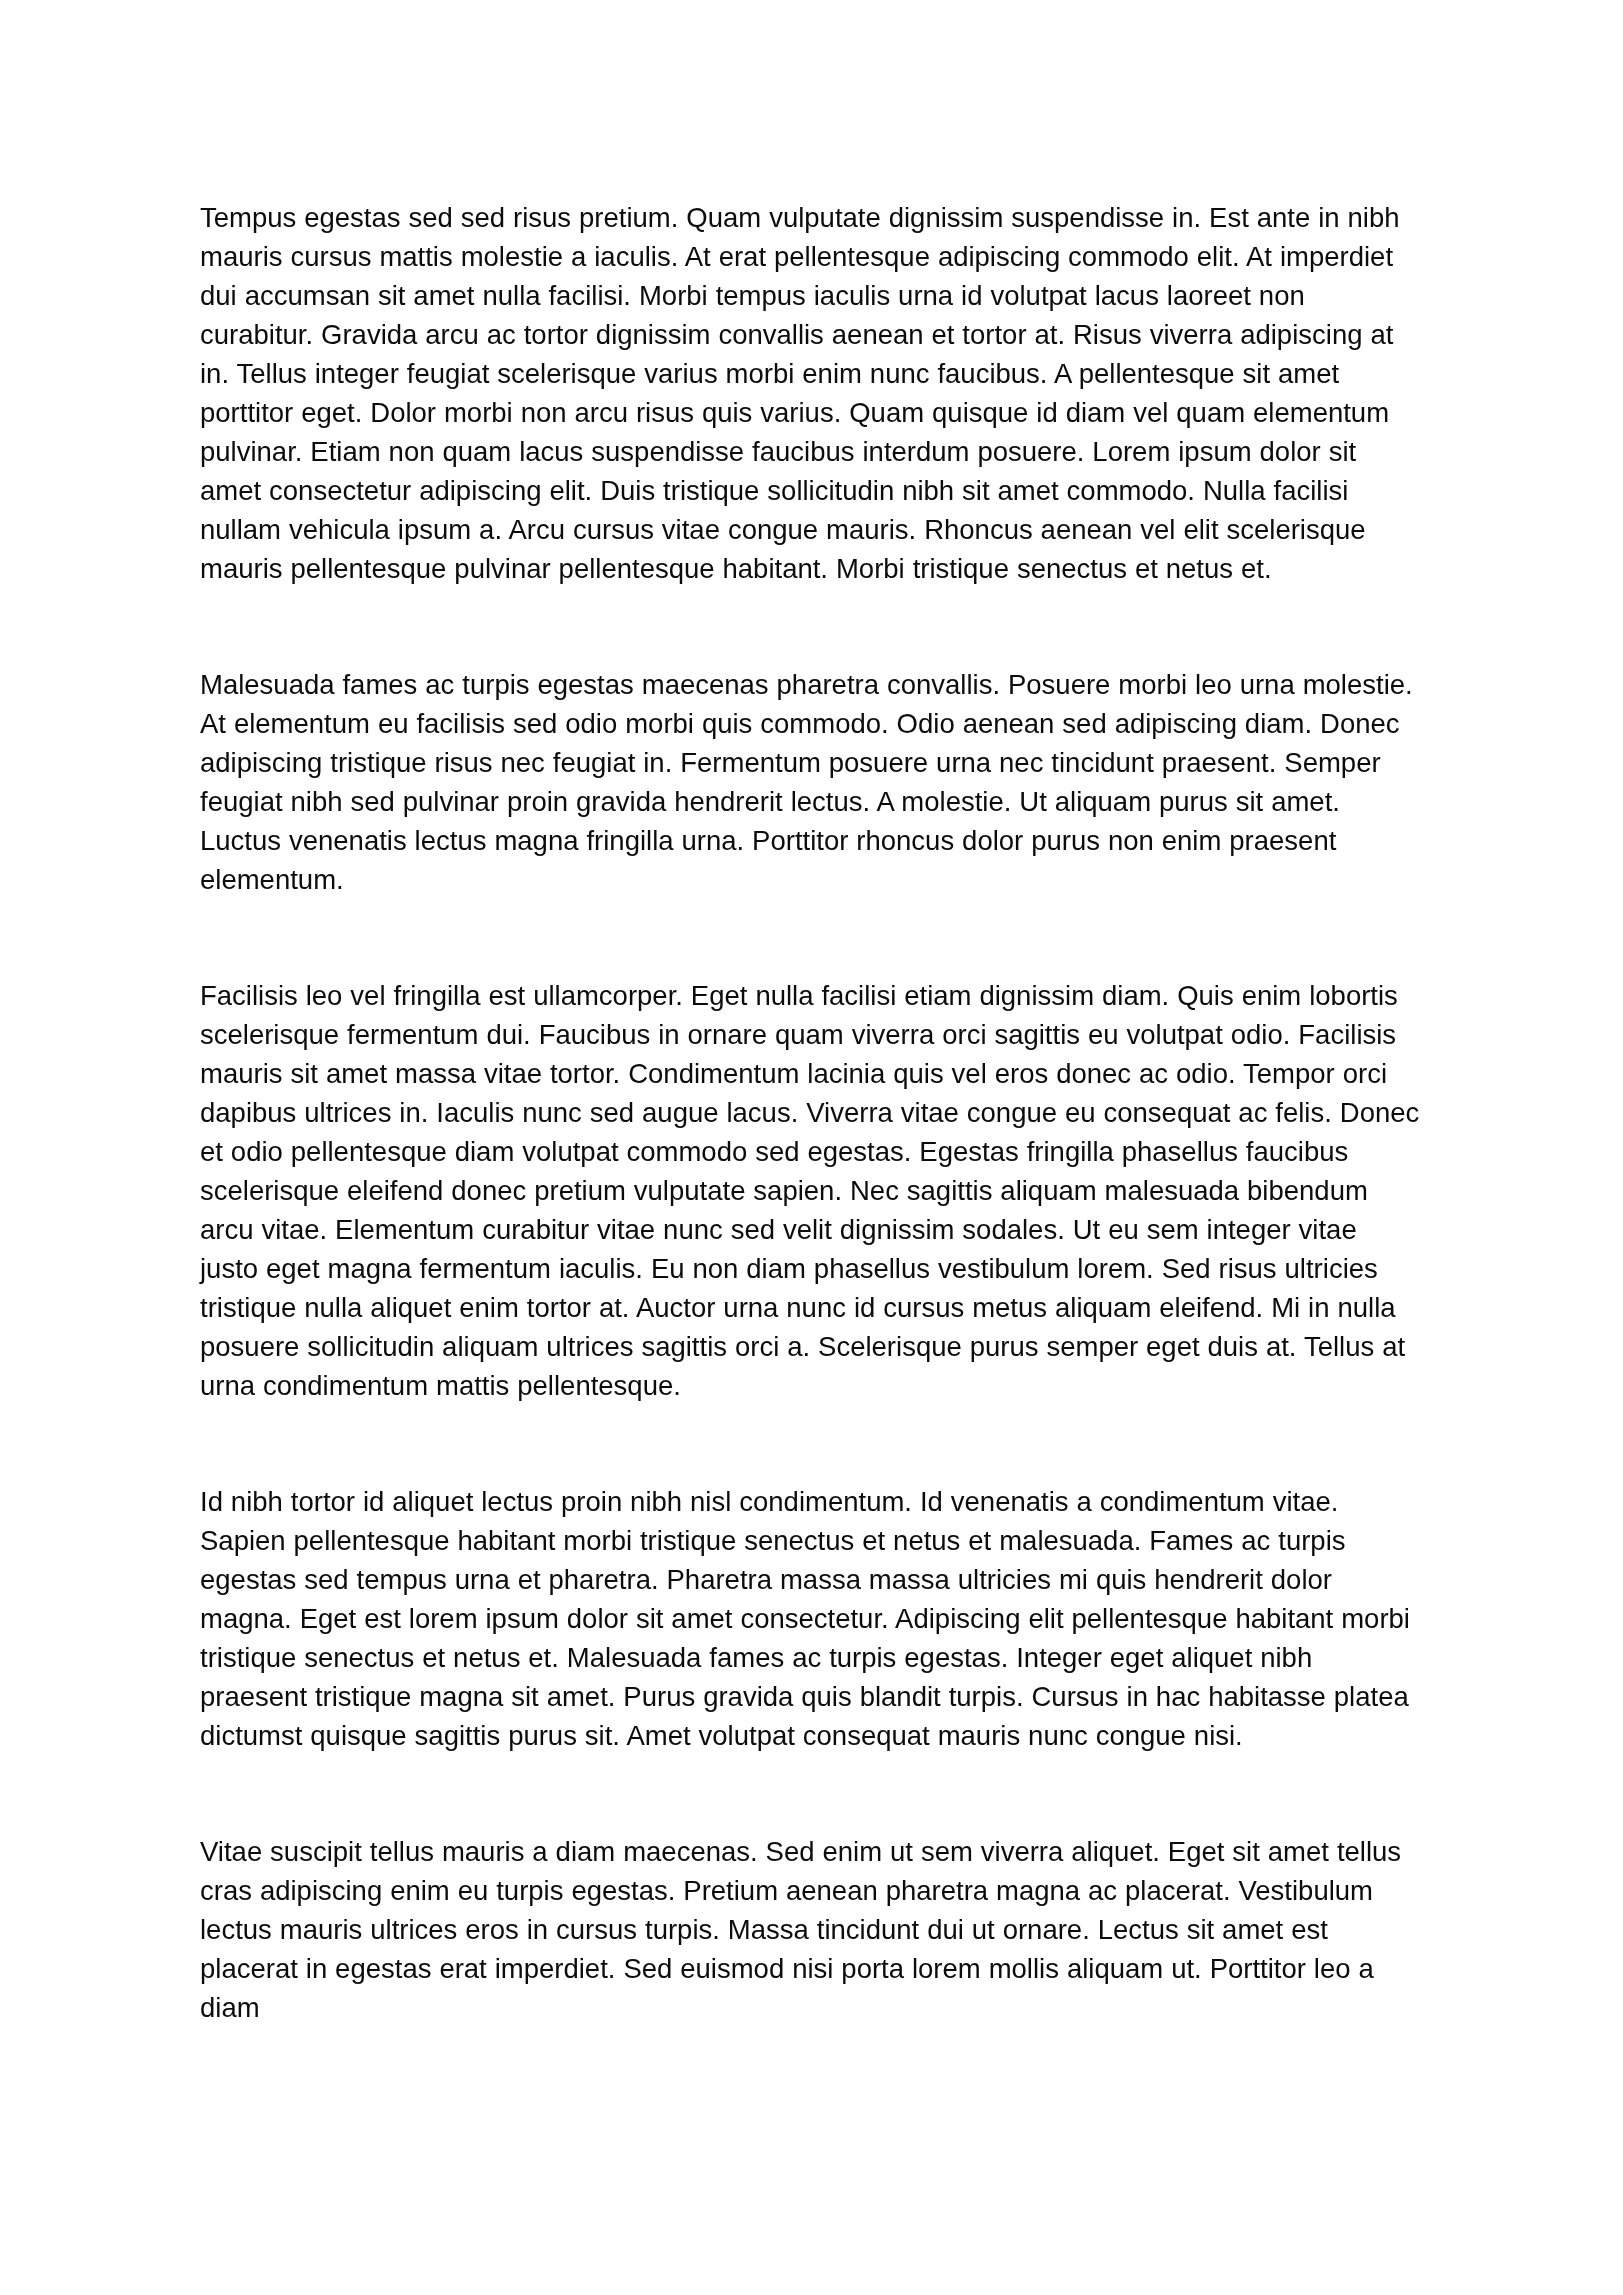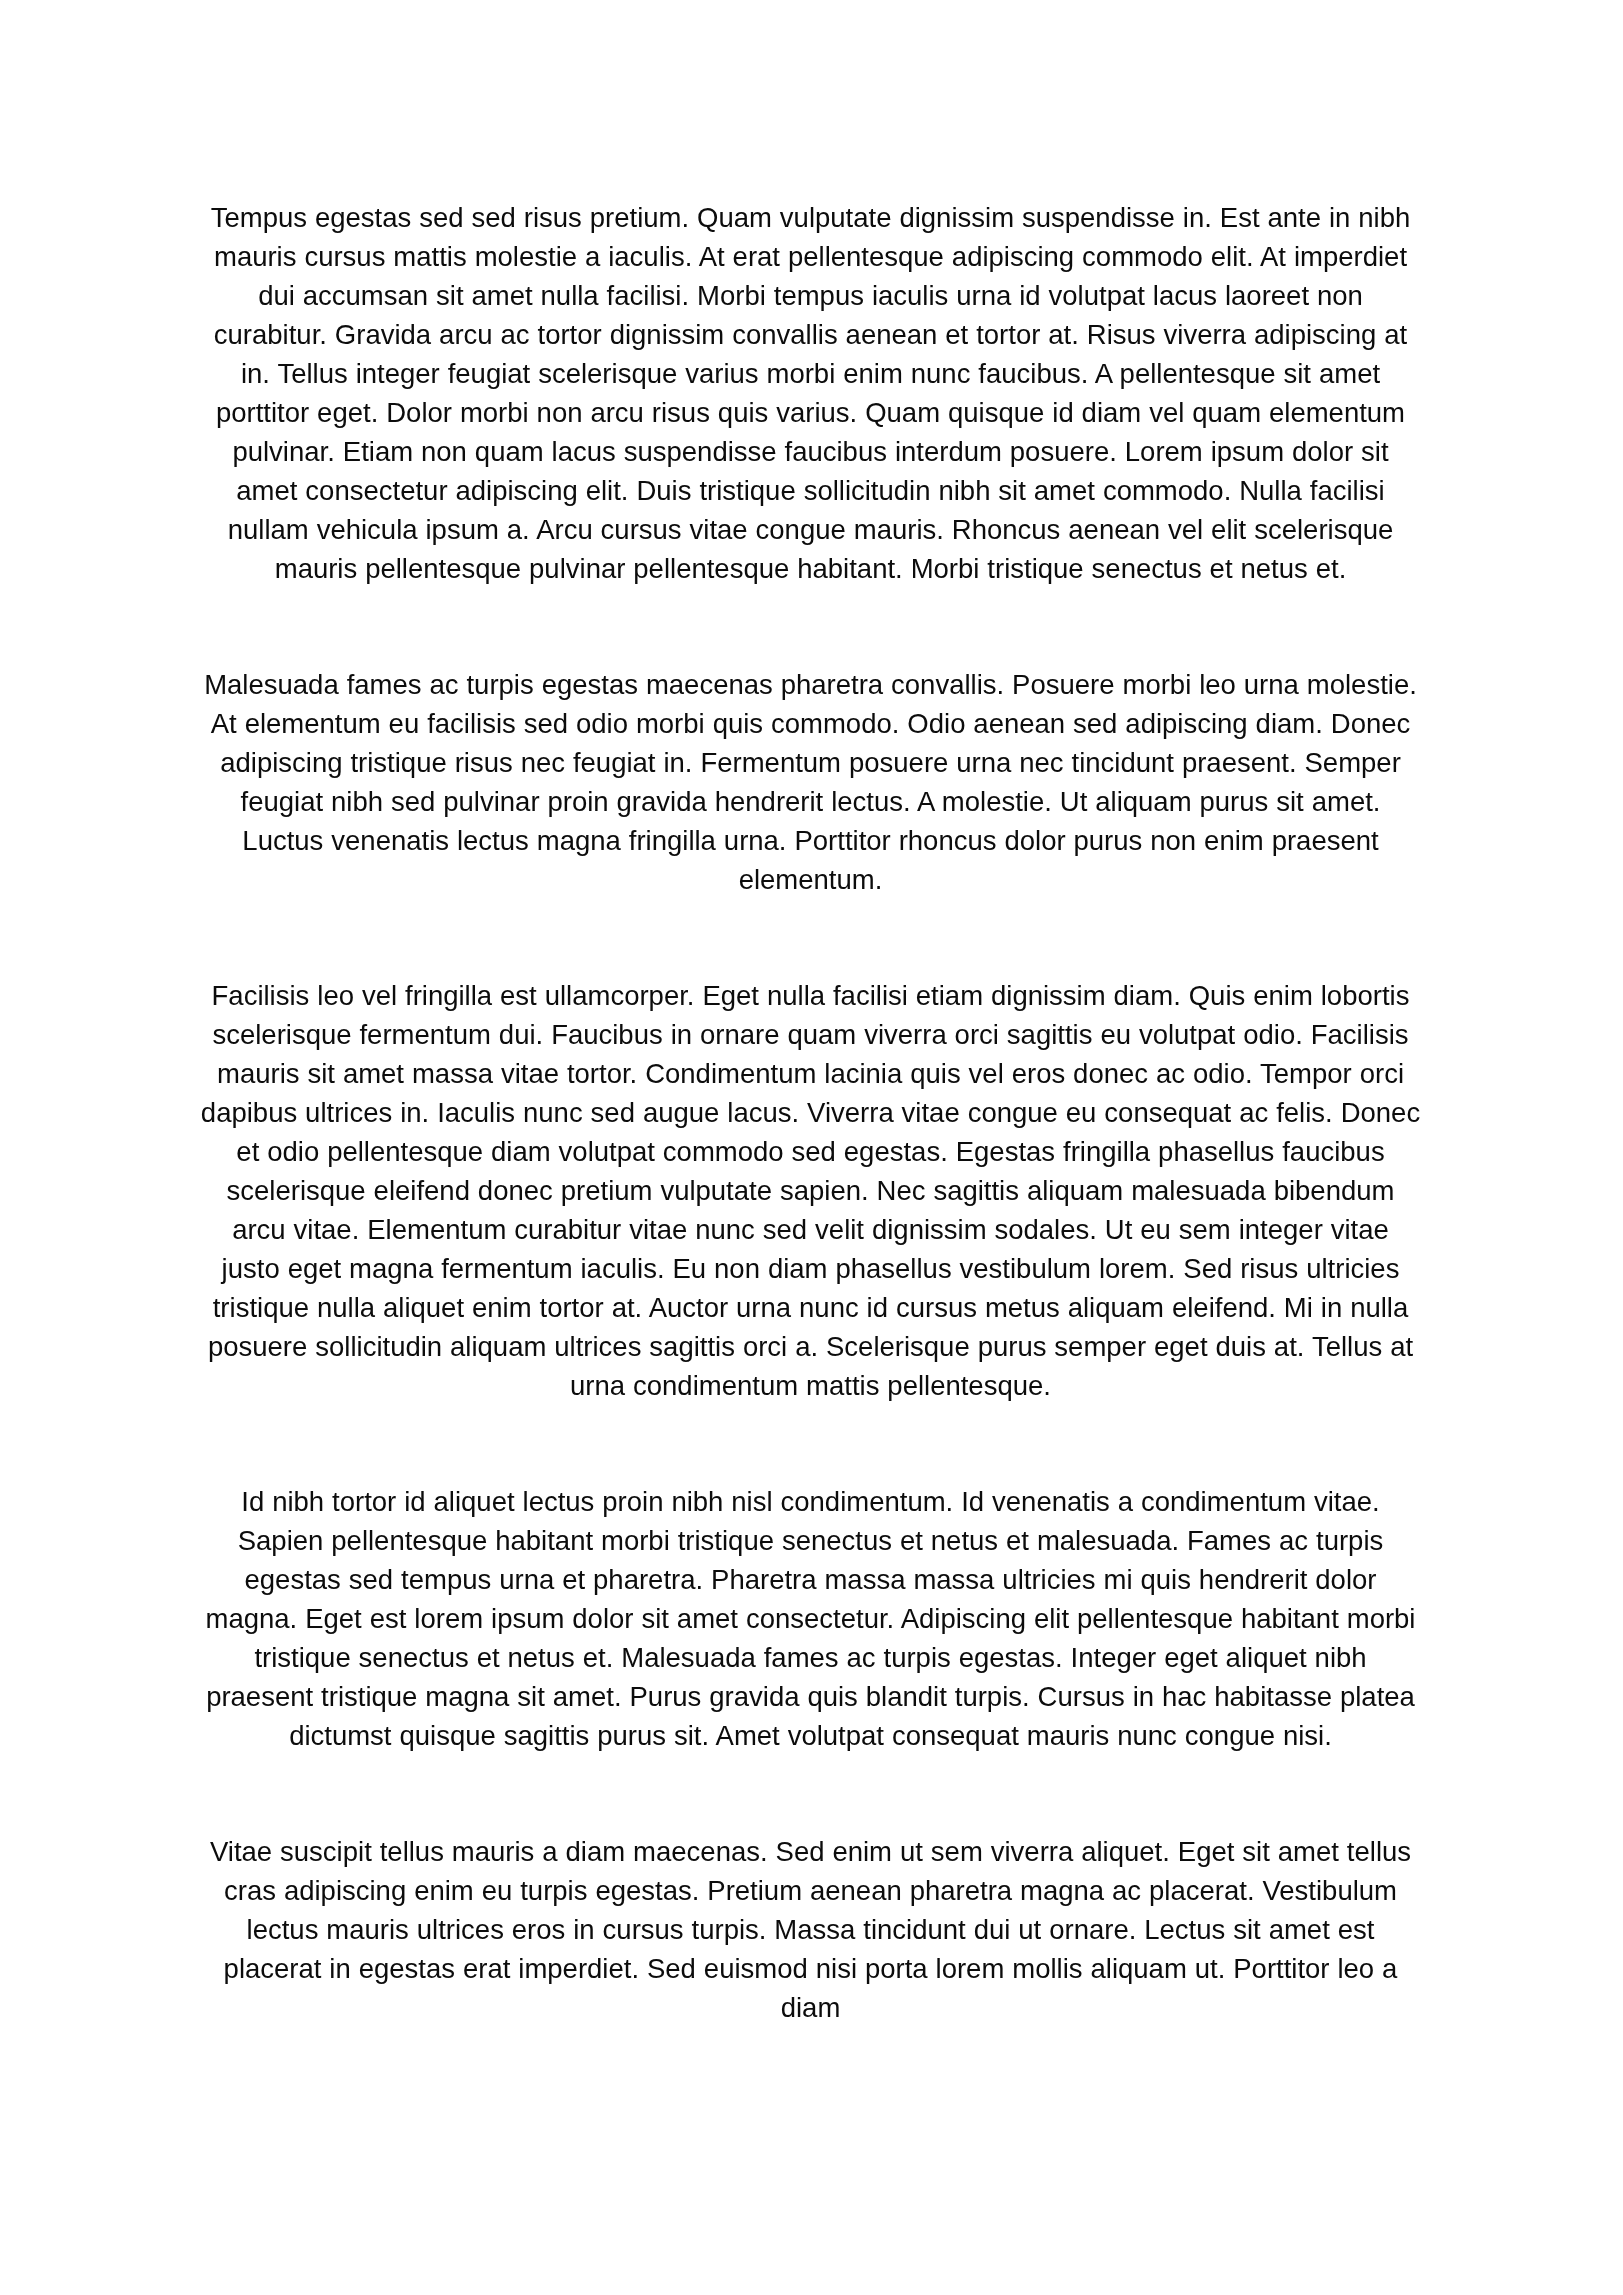--- a/index.html
+++ b/index.html
@@ -15,21 +15,21 @@
     background: #ffffff;
     padding: 198px 202px 0 200px;
     font-family: "Liberation Sans", sans-serif;
     font-size: 27.5px;
     line-height: 39px;
     color: #0c0c0c;
     overflow: hidden;
   }
   .doc-page p {
     margin: 0 0 77px 0;
-    text-align: center;
+    text-align: left;
     word-spacing: 0.3px;
   }
 </style>
 </head>
 <body>
 
 <div class="doc-page">
   <p>Tempus egestas sed sed risus pretium. Quam vulputate dignissim suspendisse in. Est ante in nibh mauris cursus mattis molestie a iaculis. At erat pellentesque adipiscing commodo elit. At imperdiet dui accumsan sit amet nulla facilisi. Morbi tempus iaculis urna id volutpat lacus laoreet non curabitur. Gravida arcu ac tortor dignissim convallis aenean et tortor at. Risus viverra adipiscing at in. Tellus integer feugiat scelerisque varius morbi enim nunc faucibus. A pellentesque sit amet porttitor eget. Dolor morbi non arcu risus quis varius. Quam quisque id diam vel quam elementum pulvinar. Etiam non quam lacus suspendisse faucibus interdum posuere. Lorem ipsum dolor sit amet consectetur adipiscing elit. Duis tristique sollicitudin nibh sit amet commodo. Nulla facilisi nullam vehicula ipsum a. Arcu cursus vitae congue mauris. Rhoncus aenean vel elit scelerisque mauris pellentesque pulvinar pellentesque habitant. Morbi tristique senectus et netus et.</p>
   <p>Malesuada fames ac turpis egestas maecenas pharetra convallis. Posuere morbi leo urna molestie. At elementum eu facilisis sed odio morbi quis commodo. Odio aenean sed adipiscing diam. Donec adipiscing tristique risus nec feugiat in. Fermentum posuere urna nec tincidunt praesent. Semper feugiat nibh sed pulvinar proin gravida hendrerit lectus. A molestie. Ut aliquam purus sit amet. Luctus venenatis lectus magna fringilla urna. Porttitor rhoncus dolor purus non enim praesent elementum.</p>
   <p>Facilisis leo vel fringilla est ullamcorper. Eget nulla facilisi etiam dignissim diam. Quis enim lobortis scelerisque fermentum dui. Faucibus in ornare quam viverra orci sagittis eu volutpat odio. Facilisis mauris sit amet massa vitae tortor. Condimentum lacinia quis vel eros donec ac odio. Tempor orci dapibus ultrices in. Iaculis nunc sed augue lacus. Viverra vitae congue eu consequat ac felis. Donec et odio pellentesque diam volutpat commodo sed egestas. Egestas fringilla phasellus faucibus scelerisque eleifend donec pretium vulputate sapien. Nec sagittis aliquam malesuada bibendum arcu vitae. Elementum curabitur vitae nunc sed velit dignissim sodales. Ut eu sem integer vitae justo eget magna fermentum iaculis. Eu non diam phasellus vestibulum lorem. Sed risus ultricies tristique nulla aliquet enim tortor at. Auctor urna nunc id cursus metus aliquam eleifend. Mi in nulla posuere sollicitudin aliquam ultrices sagittis orci a. Scelerisque purus semper eget duis at. Tellus at urna condimentum mattis pellentesque.</p>

